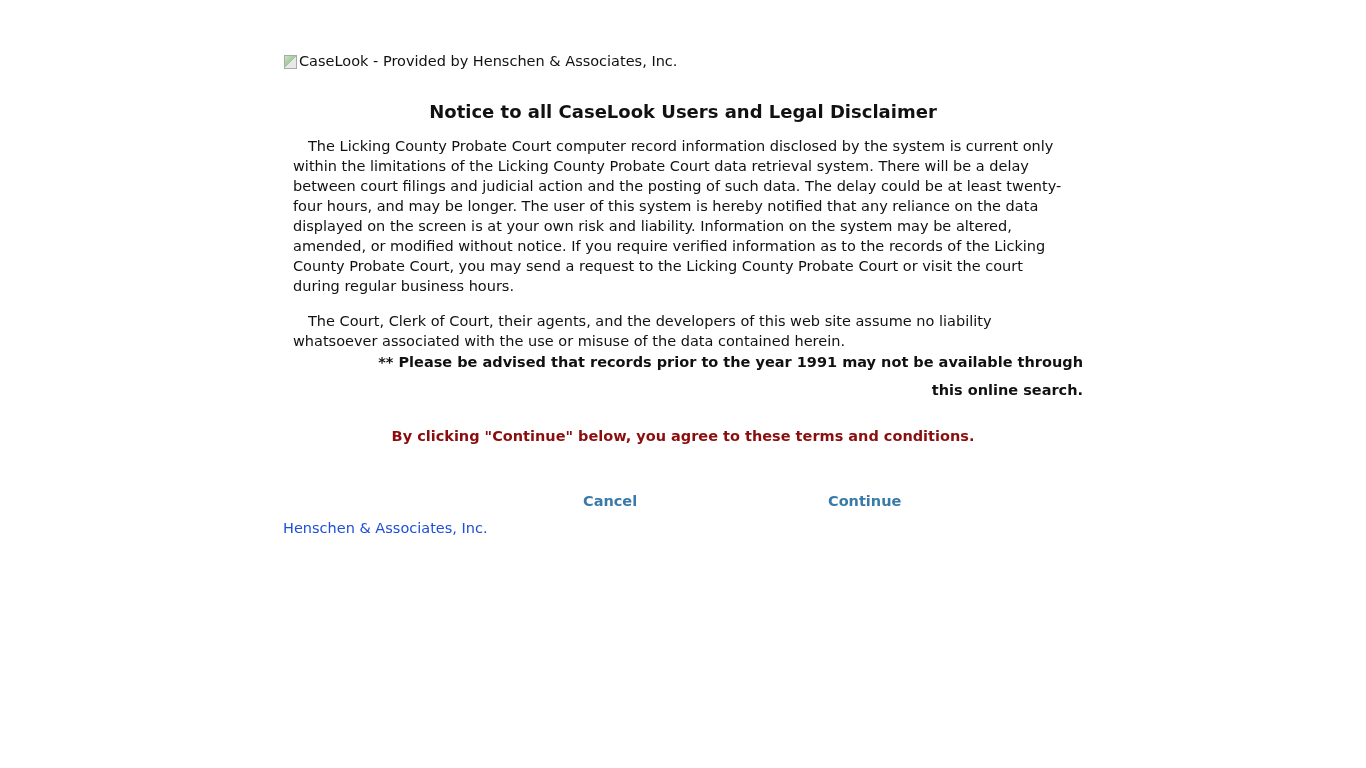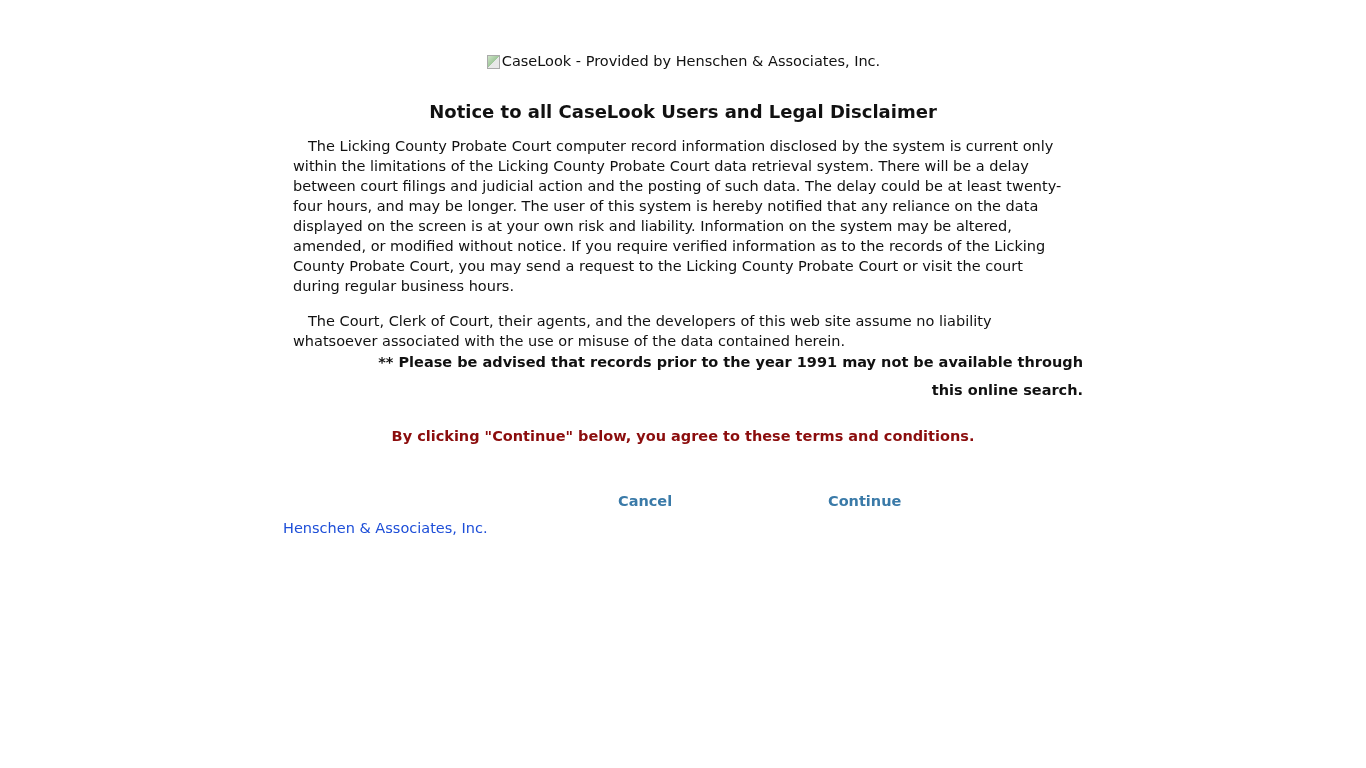--- a/index.html
+++ b/index.html
@@ -2,21 +2,21 @@
 <html><head>
 <meta charset="utf-8">
 <style>
   html, body { margin: 0; padding: 0; background: #ffffff; }
   body {
     width: 1366px; height: 768px; overflow: hidden;
     font-family: "DejaVu Sans", sans-serif;
     font-size: 14.5px; color: #111;
   }
   .wrap { position: absolute; left: 283px; top: 52px; width: 800px; }
-  .logo { display: flex; align-items: center; height: 18px; line-height: 18px; justify-content: center; }
+  .logo { display: flex; align-items: center; height: 18px; line-height: 18px; }
   .broken-img {
     display: inline-block; width: 14px; height: 16px; margin-right: 2px;
     position: relative;
   }
   .broken-img::before {
     content: ""; position: absolute; left: 1px; top: 2px; width: 11px; height: 12px;
     border: 1px solid #aaa; background: linear-gradient(135deg,#cfe3c8 0%,#9fc79a 50%,#e8e8e8 50%);
   }
   .court-line { height: 20px; line-height: 20px; margin-top: 1px; }
   h1 {
@@ -36,21 +36,21 @@
   .advise span { display: inline-block; width: 730px; }
   .agree {
     position: absolute; left: 0; width: 800px; top: 374px;
     text-align: center; font-weight: bold; color: #8b0d0d; line-height: 20px;
   }
   .actions { position: absolute; top: 439px; left: 0; width: 800px; height: 20px; }
   .actions a {
     position: absolute; color: #3a7aa8; font-weight: bold; text-decoration: none;
     line-height: 20px; cursor: pointer;
   }
-  .cancel { left: 300px; margin-left: 35px; }
+  .cancel { left: 300px; }
   .continue { left: 545px; }
   .copyright { position: absolute; top: 475px; left: 0; line-height: 20px; }
   .vendor { position: absolute; top: 466px; left: 0; line-height: 20px; color: #1d4ed8; text-decoration: none; }
 </style>
 </head>
 <body>
 
 <div class="wrap">
   <div class="logo">
     <span class="broken-img"></span>

